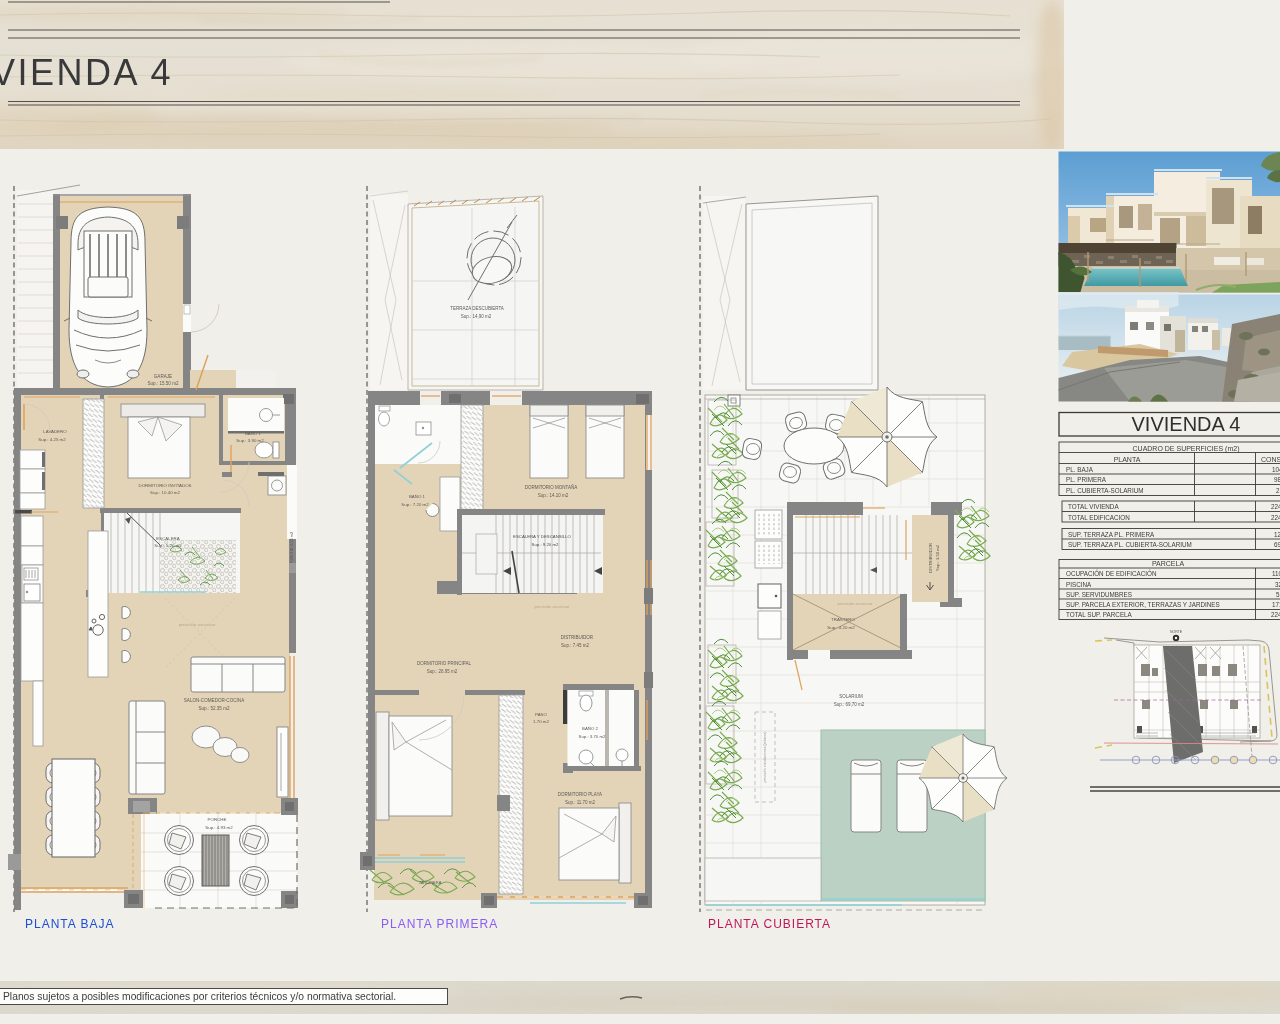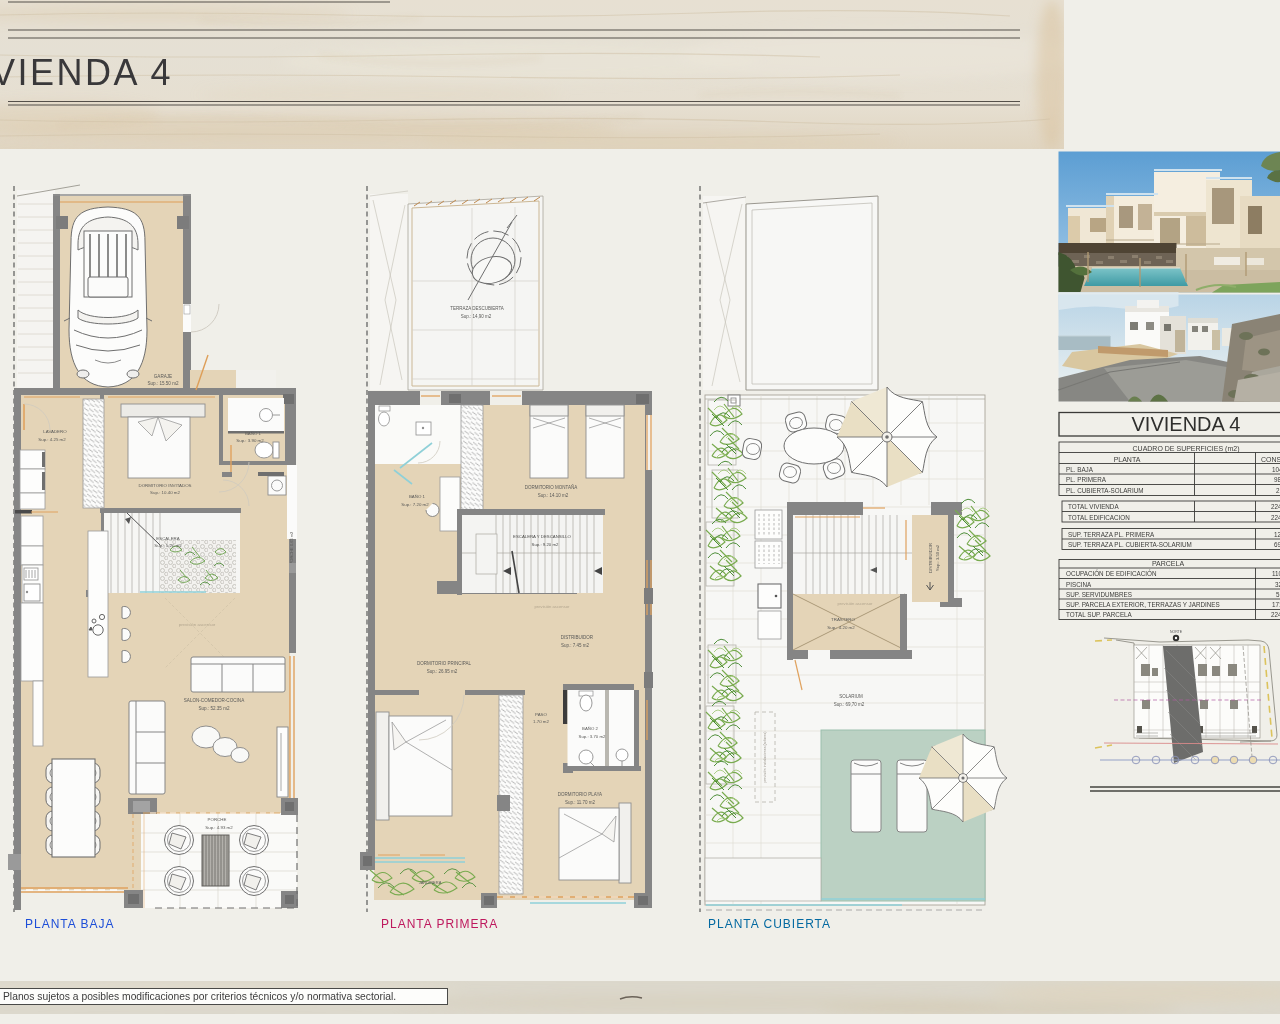--- a/index.html
+++ b/index.html
@@ -71,22 +71,22 @@
     <ellipse cx="1150" cy="12" rx="160" ry="10" fill="#e0d4bd" opacity="0.6"></ellipse>
     <ellipse cx="1000" cy="28" rx="180" ry="6" fill="#d2c6ac" opacity="0.5"></ellipse>
   </g>
   <path d="M620,18 q10,-4 22,-1" stroke="#6a6258" stroke-width="1.4" fill="none"></path>
 </svg>
 
 <div class="abs" style="left:-2px;top:988px;width:444px;height:15px;background:#fdfdfb;border:1px solid #4a4a48;
   font-size:10.3px;color:#3c3c3c;line-height:15px;padding-left:4px;white-space:nowrap;">Planos sujetos a posibles modificaciones por criterios técnicos y/o normativa sectorial.</div>
 
 <div class="abs" style="left:25px;top:917px;font-size:12px;letter-spacing:1px;color:#1d4ed8;">PLANTA BAJA</div>
-<div class="abs" style="left:381px;top:917px;font-size:12px;letter-spacing:1px;color:#be185d;">PLANTA PRIMERA</div>
-<div class="abs" style="left:708px;top:917px;font-size:12px;letter-spacing:1px;color:#0369a1;">PLANTA CUBIERTA</div>
+<div class="abs" style="left:381px;top:917px;font-size:12px;letter-spacing:1px;color:#8b5cf6;">PLANTA PRIMERA</div>
+<div class="abs" style="left:708px;top:917px;font-size:12px;letter-spacing:1px;color:#be185d;">PLANTA CUBIERTA</div>
 
 <svg class="abs" style="left:0;top:180px" width="320" height="760" viewBox="0 180 320 760">
   <defs>
     <pattern id="hatch" width="5" height="10" patternUnits="userSpaceOnUse" patternTransform="rotate(8)">
       <rect width="5" height="10" fill="#fcfcfb"></rect>
       <path d="M0,2 L5,5 M0,7 L5,10" stroke="#9a9a9a" stroke-width="0.7"></path>
     </pattern>
     <pattern id="pebble" width="8" height="8" patternUnits="userSpaceOnUse">
       <rect width="8" height="8" fill="#f3f2ef"></rect>
       <circle cx="2.5" cy="2.5" r="2" fill="none" stroke="#b9b7b0" stroke-width="0.7"></circle>

